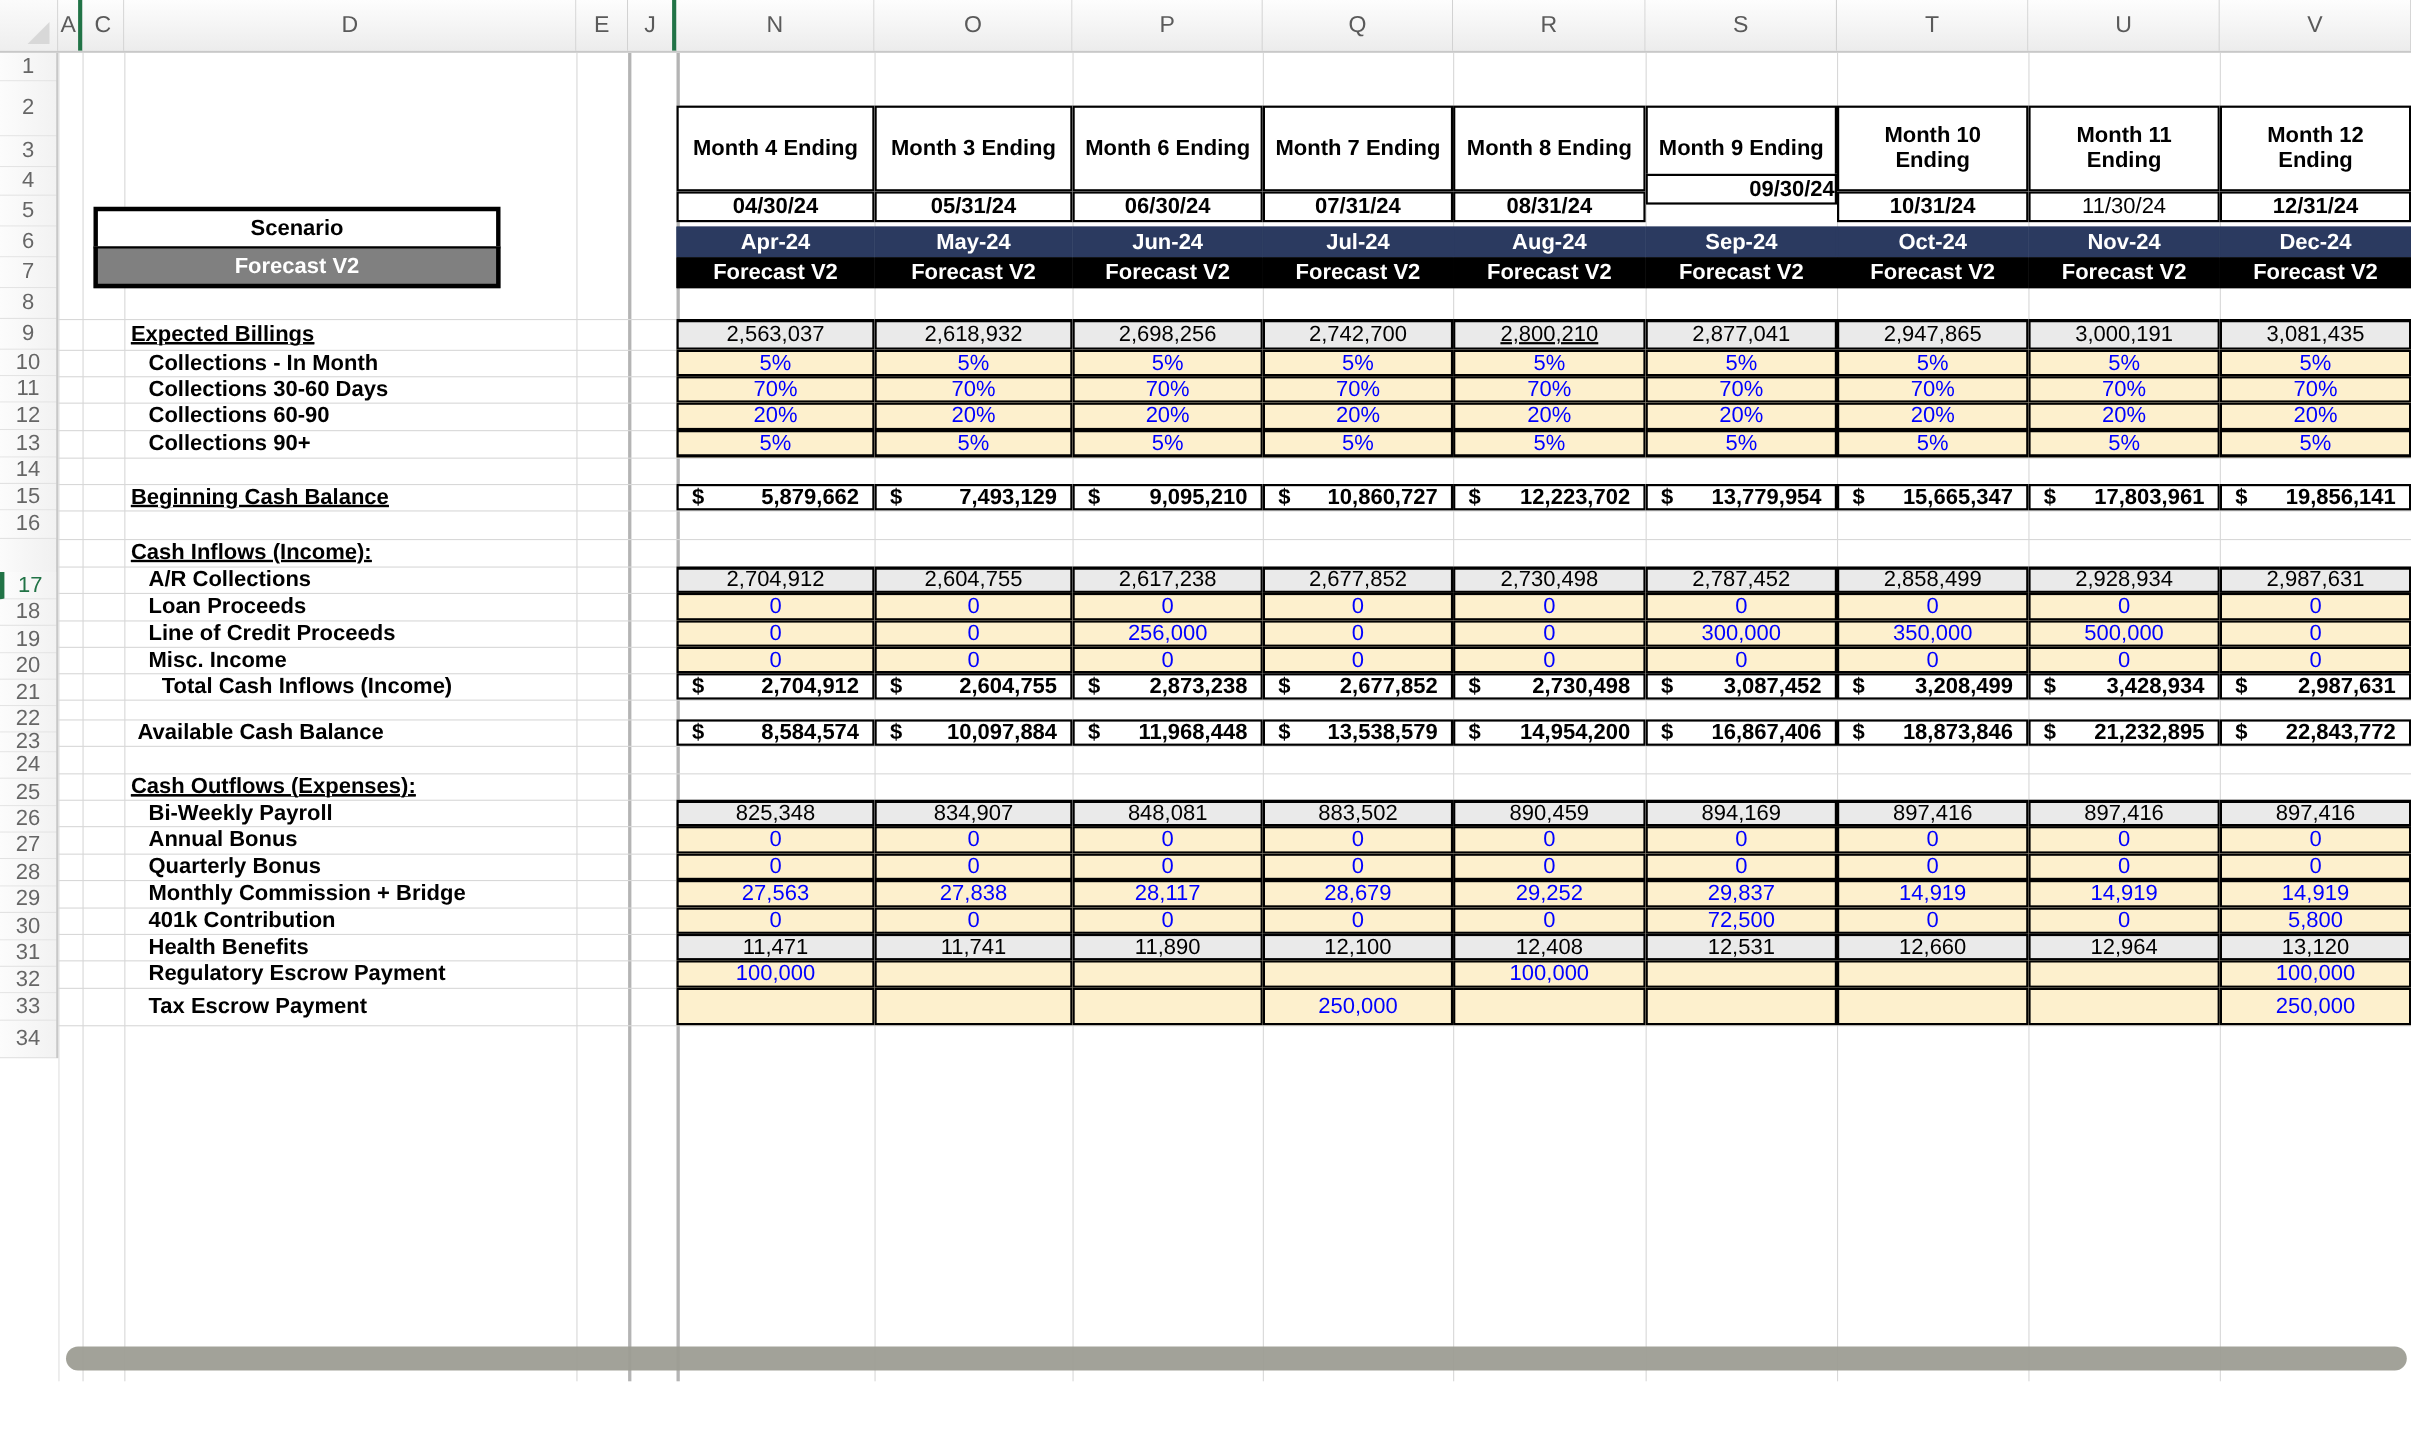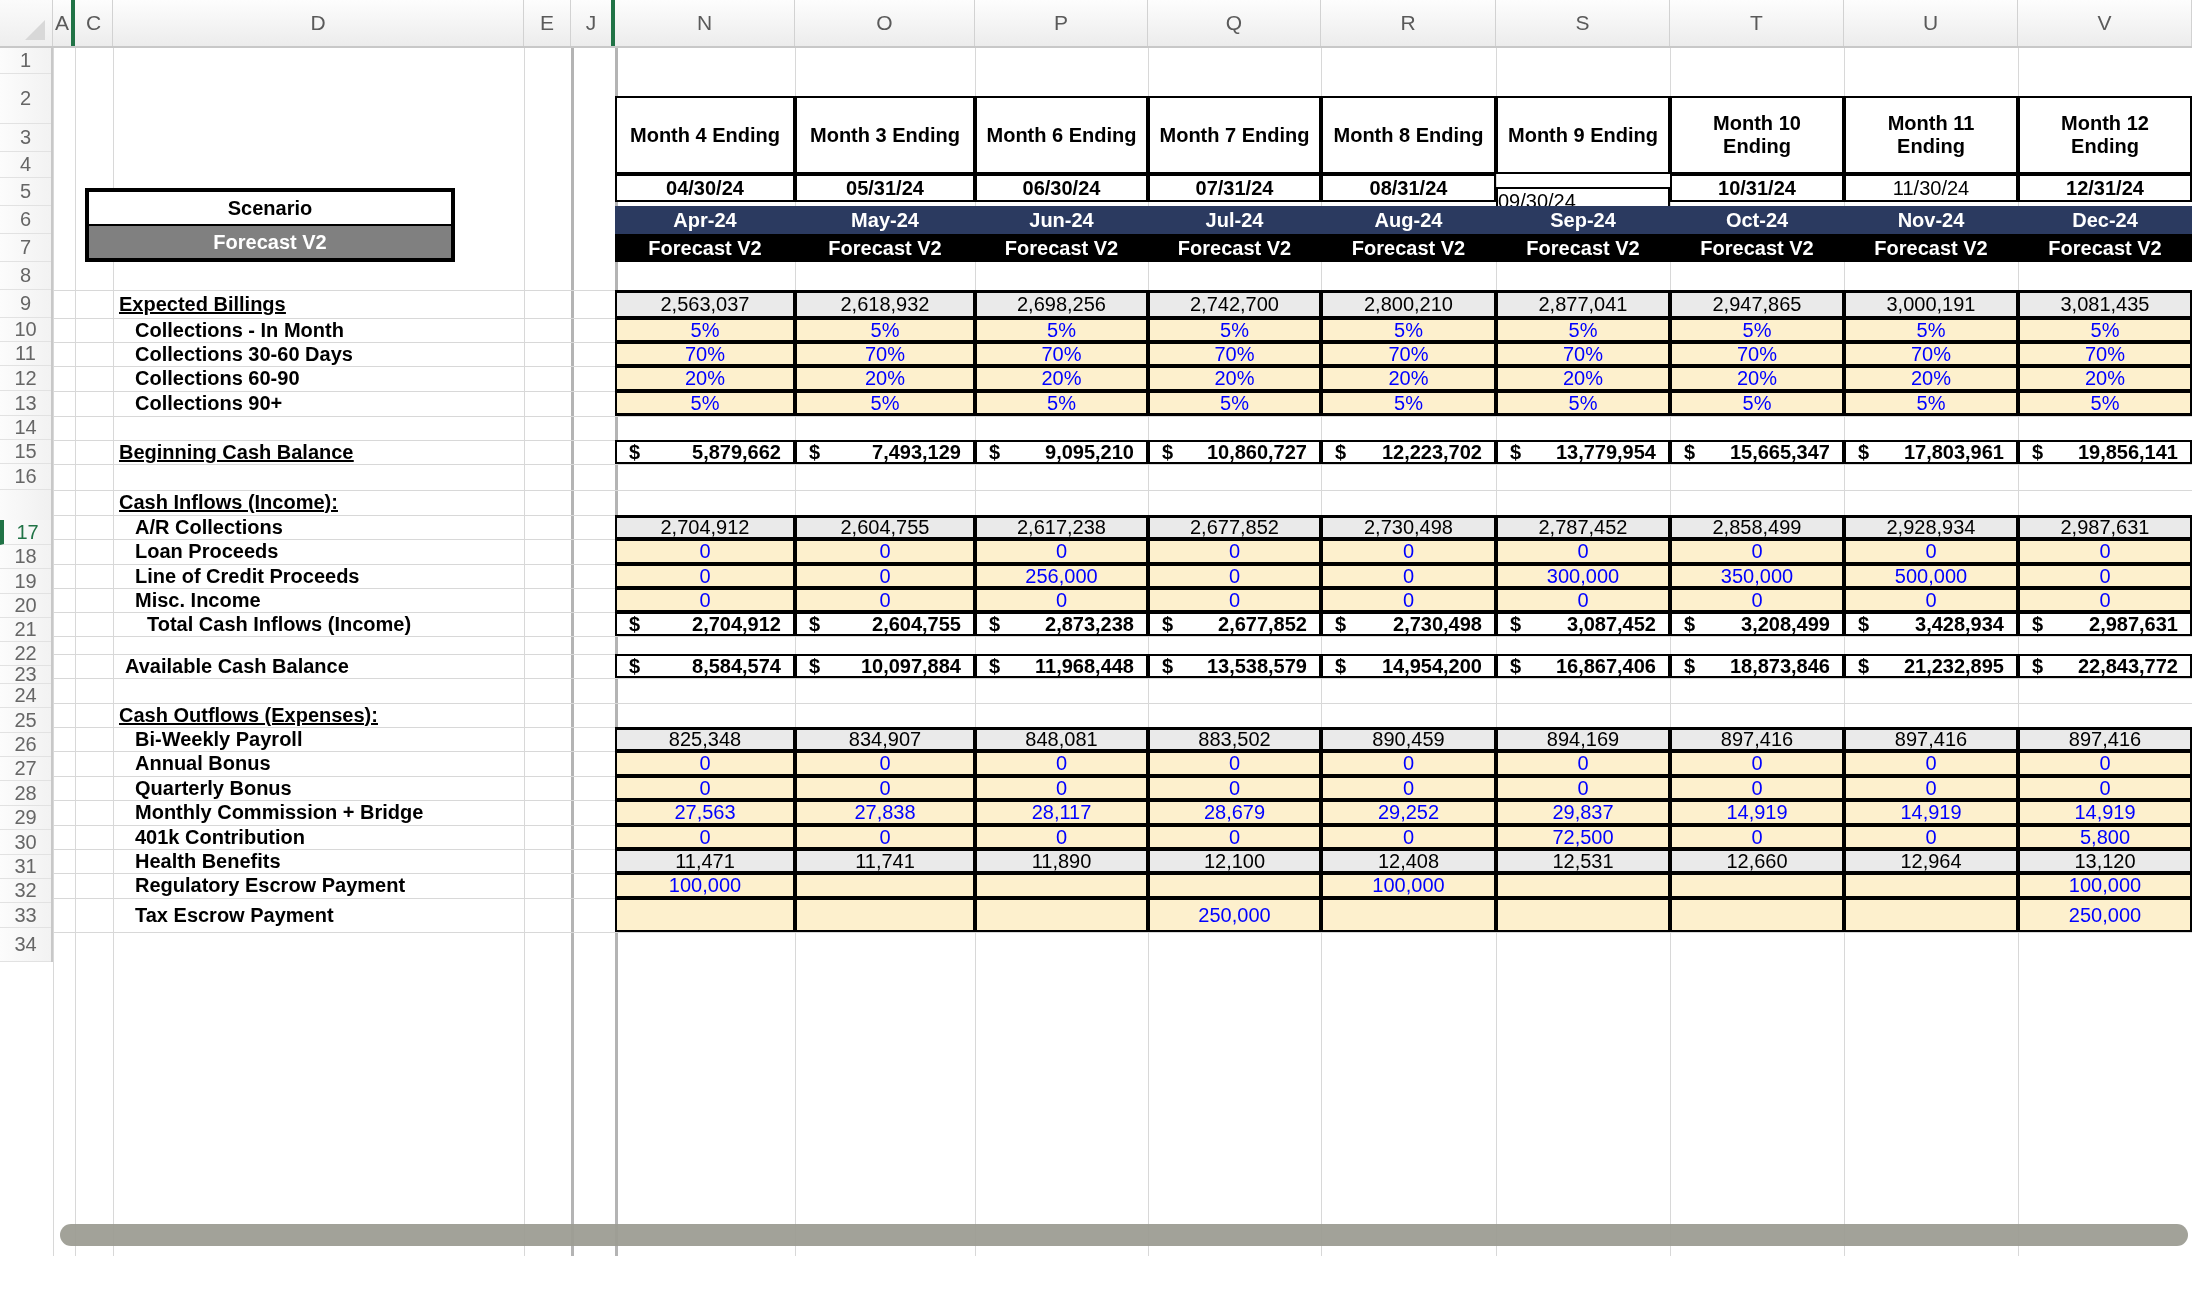--- a/index.html
+++ b/index.html
@@ -297,21 +297,21 @@
         </div>
         <div class="dcell hdrbox" style="left: 1268px; top: 48px; width: 175px; height: 78px; border-width: 2px;">
           <span>Month 8 Ending</span>
         </div>
         <div class="dcell" style="left: 1268px; top: 126px; width: 175px; height: 28px; border-width: 2px; font-weight: bold; justify-content: center;">
           <span>08/31/24</span>
         </div>
         <div class="dcell hdrbox" style="left: 1443px; top: 48px; width: 174px; height: 78px; border-width: 2px;">
           <span>Month 9 Ending</span>
         </div>
-        <div class="dcell" style="left: 1443px; top: 139px; width: 174px; height: 28px; border-width: 2px; font-weight: normal; justify-content: flex-start;">
+        <div class="dcell" style="left: 1443px; top: 110px; width: 174px; height: 28px; border-width: 2px; font-weight: bold; justify-content: flex-end;">
           <span>09/30/24</span>
         </div>
         <div class="dcell hdrbox" style="left: 1617px; top: 48px; width: 174px; height: 78px; border-width: 2px;">
           <span>Month 10</span>
           <span>Ending</span>
         </div>
         <div class="dcell" style="left: 1617px; top: 126px; width: 174px; height: 28px; border-width: 2px; font-weight: bold; justify-content: center;">
           <span>10/31/24</span>
         </div>
         <div class="dcell hdrbox" style="left: 1791px; top: 48px; width: 174px; height: 78px; border-width: 2px;">
@@ -390,21 +390,21 @@
         </div>
         <div class="dcell gray" style="left: 742px; top: 242px; width: 180px; height: 28px; border-top: 3px solid rgb(0, 0, 0);">
           <span>2,618,932</span>
         </div>
         <div class="dcell gray" style="left: 922px; top: 242px; width: 173px; height: 28px; border-top: 3px solid rgb(0, 0, 0);">
           <span>2,698,256</span>
         </div>
         <div class="dcell gray" style="left: 1095px; top: 242px; width: 173px; height: 28px; border-top: 3px solid rgb(0, 0, 0);">
           <span>2,742,700</span>
         </div>
-        <div class="dcell gray" style="left: 1268px; top: 242px; width: 175px; height: 28px; border-top: 3px solid rgb(0, 0, 0);">
+        <div class="dcell gray" style="left: 1268px; top: 242px; width: 175px; height: 28px; border-top: 3px solid rgb(0, 0, 0); text-decoration: underline;">
           <span>2,800,210</span>
         </div>
         <div class="dcell gray" style="left: 1443px; top: 242px; width: 174px; height: 28px; border-top: 3px solid rgb(0, 0, 0);">
           <span>2,877,041</span>
         </div>
         <div class="dcell gray" style="left: 1617px; top: 242px; width: 174px; height: 28px; border-top: 3px solid rgb(0, 0, 0);">
           <span>2,947,865</span>
         </div>
         <div class="dcell gray" style="left: 1791px; top: 242px; width: 174px; height: 28px; border-top: 3px solid rgb(0, 0, 0);">
           <span>3,000,191</span>

